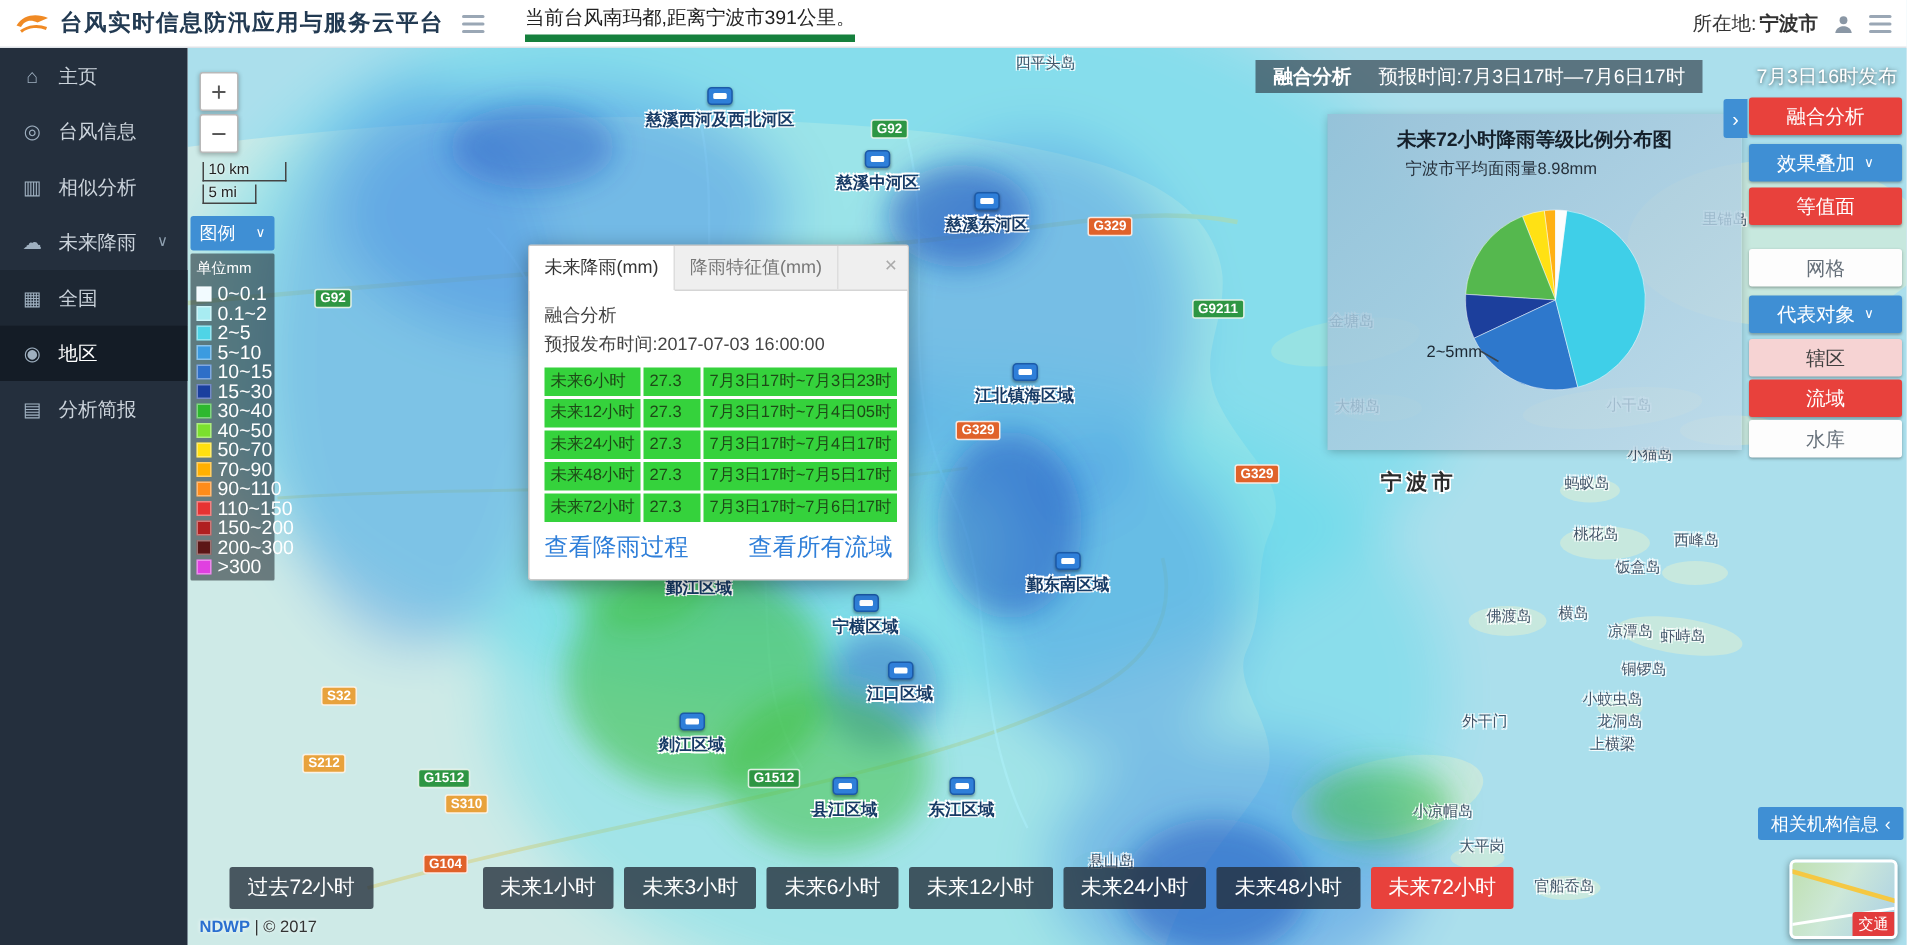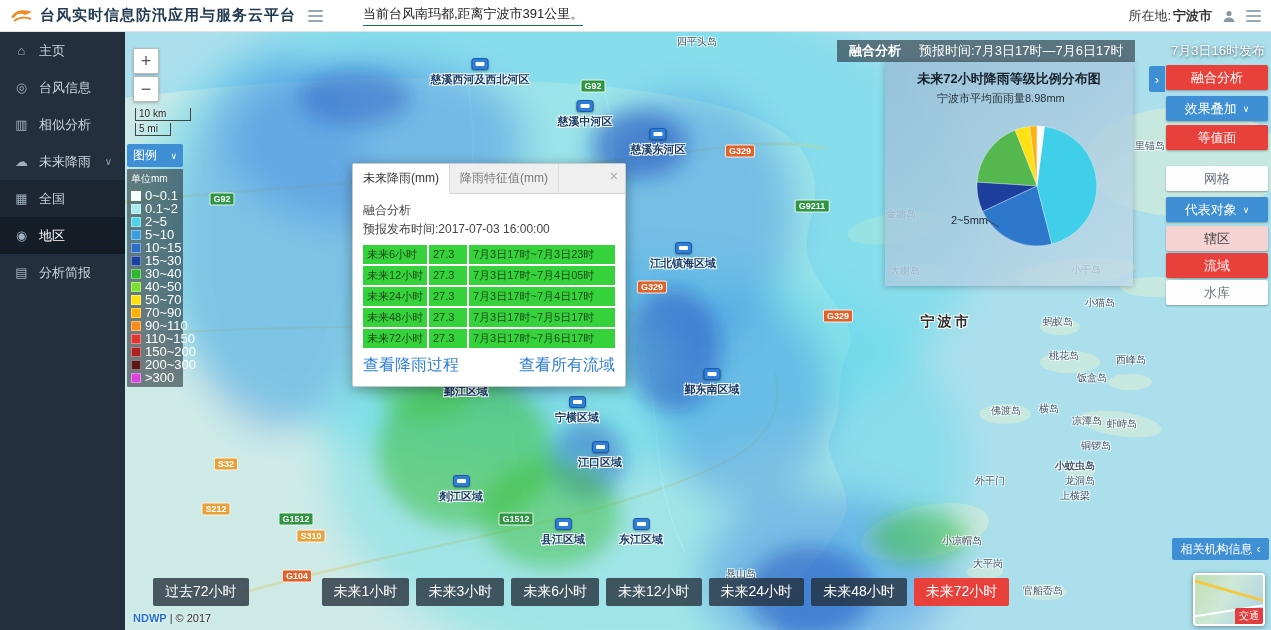--- a/index.html
+++ b/index.html
@@ -5,21 +5,21 @@
   *{margin:0;padding:0;box-sizing:border-box}
   html,body{width:1271px;height:630px;overflow:hidden;background:#fff;
     font-family:"Liberation Sans","DejaVu Sans",sans-serif}
   
   header{position:absolute;left:0;top:0;width:1271px;height:32px;background:#fff;
     border-bottom:1px solid #dfe3e8;display:flex;align-items:center;padding:0 10px;z-index:50}
   .logo-icon{width:24px;height:18px;margin-right:6px;display:inline-flex}
   .app-title{font-size:15px;color:#223a52;font-weight:bold;letter-spacing:1px;white-space:nowrap}
   .hamb{display:inline-flex;flex-direction:column;gap:3px;margin-left:12px;cursor:pointer}
   .hamb i{display:block;width:15px;height:2px;background:#9aa7b5;border-radius:1px}
-  .status{margin-left:40px;font-size:13px;color:#222;border-bottom:1px solid #15803d;padding-bottom:2px;white-space:nowrap}
+  .status{margin-left:27px;font-size:13px;color:#222;border-bottom:5px solid #15803d;padding-bottom:2px;white-space:nowrap}
   .header-right{margin-left:auto;display:flex;align-items:center;gap:10px;font-size:13px;color:#333}
   .loc-city{font-weight:bold;margin-left:2px}
   
   .sidebar{position:absolute;left:0;top:32px;width:125px;height:598px;background:#242f3d;z-index:40}
   .sb-item{display:flex;align-items:center;height:37px;padding:0 13px;color:#ccd4dc;font-size:13px;cursor:pointer}
   .sb-item.sub{background:#1d2733}
   .sb-item.sel{background:#141c26;color:#fff}
   .sb-icon{width:17px;margin-right:9px;color:#9fb0c0;font-size:13px;text-align:center;flex:none}
   .sb-caret{margin-left:auto;font-size:10px;color:#8fa0b0}
   
@@ -60,38 +60,38 @@
   .lg-row{display:flex;align-items:center;height:13px}
   .lg-swatch{width:10px;height:10px;margin-right:4px;flex:none;border:0.5px solid rgba(255,255,255,.4)}
   .lg-label{color:#fff;font-size:13px;white-space:nowrap}
   
   .info-bar{position:absolute;left:712px;top:8px;height:22px;display:flex;align-items:center;gap:18px;
     background:rgba(40,50,62,.62);color:#fff;font-size:13px;padding:0 12px;z-index:10;white-space:nowrap}
   .info-mode{font-weight:bold}
   .published{position:absolute;right:6px;top:10px;color:#fff;font-size:13px;z-index:10;
     text-shadow:0 1px 3px rgba(0,0,0,.7);white-space:nowrap}
   
-  .pie-panel{position:absolute;left:760px;top:30px;width:248px;height:224px;z-index:8;
+  .pie-panel{position:absolute;left:760px;top:44px;width:276px;height:224px;z-index:8;
     background:linear-gradient(140deg,rgba(150,190,214,.85),rgba(193,218,233,.8));box-shadow:0 1px 6px rgba(0,0,0,.25)}
   .pp-title{text-align:center;font-size:13px;font-weight:bold;color:#15202b;margin-top:8px}
   .pp-sub{font-size:11px;color:#26313c;margin:3px 0 0 52px}
   #pie-svg{position:absolute;left:62px;top:38px}
   .collapse-handle{position:absolute;left:1024px;top:34px;width:16px;height:26px;background:#3f8fd4;color:#fff;
     font-size:13px;display:flex;align-items:center;justify-content:center;z-index:21;cursor:pointer;border-radius:2px 0 0 2px}
   
   .right-controls{position:absolute;left:1041px;top:33px;width:102px;z-index:20;display:flex;flex-direction:column}
   .r-btn{height:25px;border:none;color:#fff;font-size:13px;cursor:pointer;display:flex;align-items:center;
     justify-content:center;gap:6px;border-radius:2px;box-shadow:0 1px 2px rgba(0,0,0,.3);font-family:inherit;white-space:nowrap}
   .v-red{background:#e8413c}
   .v-blue{background:#3f8fd4}
   .v-white{background:#fdfdfd;color:#66707a}
   .v-pink{background:#f6d3d3;color:#404040}
   .r-caret{font-size:9px}
   
-  .popup{position:absolute;left:227px;top:131px;width:274px;background:#fff;z-index:30;border:1px solid #c9c9c9;
+  .popup{position:absolute;left:227px;top:131px;width:254px;background:#fff;z-index:30;border:1px solid #c9c9c9;
     border-radius:2px;box-shadow:0 3px 14px rgba(0,0,0,.35)}
   .p-tabs{display:flex;background:#efefef;border-bottom:1px solid #d5d5d5;position:relative}
   .p-tab{padding:6px 10px;font-size:12px;color:#777;cursor:pointer;border-right:1px solid #ddd;white-space:nowrap}
   .p-tab.active{background:#fff;color:#333;margin-bottom:-1px;border-bottom:1px solid #fff}
   .p-close{position:absolute;right:7px;top:4px;color:#aaa;font-size:14px;cursor:pointer}
   .p-body{padding:8px 10px 10px}
   .p-src{font-size:12px;color:#444;margin-bottom:2px}
   .p-pub{font-size:12px;color:#444;margin-bottom:7px}
   .p-row{display:flex;gap:2px;margin-bottom:2px}
   .p-cell{background:#35d23c;color:#1d4a17;font-size:11px;line-height:13px;padding:3px 4px;white-space:nowrap}
@@ -300,21 +300,21 @@
       <div class="lbl-island" style="left: 975px; top: 271px;">小猫岛</div>
       <div class="lbl-island" style="left: 933px; top: 290px;">蚂蚁岛</div>
       <div class="lbl-island" style="left: 939px; top: 324px;">桃花岛</div>
       <div class="lbl-island" style="left: 1006px; top: 328px;">西峰岛</div>
       <div class="lbl-island" style="left: 967px; top: 346px;">饭盒岛</div>
       <div class="lbl-island" style="left: 881px; top: 379px;">佛渡岛</div>
       <div class="lbl-island" style="left: 924px; top: 377px;">横岛</div>
       <div class="lbl-island" style="left: 962px; top: 389px;">凉潭岛</div>
       <div class="lbl-island" style="left: 997px; top: 392px;">虾峙岛</div>
       <div class="lbl-island" style="left: 971px; top: 414px;">铜锣岛</div>
-      <div class="lbl-island" style="left: 950px; top: 434px; font-weight: bold;">小蚊虫岛</div>
+      <div class="lbl-island" style="left: 950px; top: 434px;">小蚊虫岛</div>
       <div class="lbl-island" style="left: 955px; top: 449px;">龙洞岛</div>
       <div class="lbl-island" style="left: 950px; top: 464px;">上横梁</div>
       <div class="lbl-island" style="left: 865px; top: 449px;">外干门</div>
       <div class="lbl-island" style="left: 837px; top: 509px;">小凉帽岛</div>
       <div class="lbl-island" style="left: 863px; top: 532px;">大平岗</div>
       <div class="lbl-island" style="left: 918px; top: 559px;">官船岙岛</div>
       <div class="lbl-island" style="left: 616px; top: 542px;">悬山岛</div>
       <div class="lbl-city" style="left: 821px; top: 290px;">宁波市</div>
       <div class="badge exp" style="left: 468px; top: 54px;">G92</div>
       <div class="badge exp" style="left: 347px; top: 167px;">G92</div>

